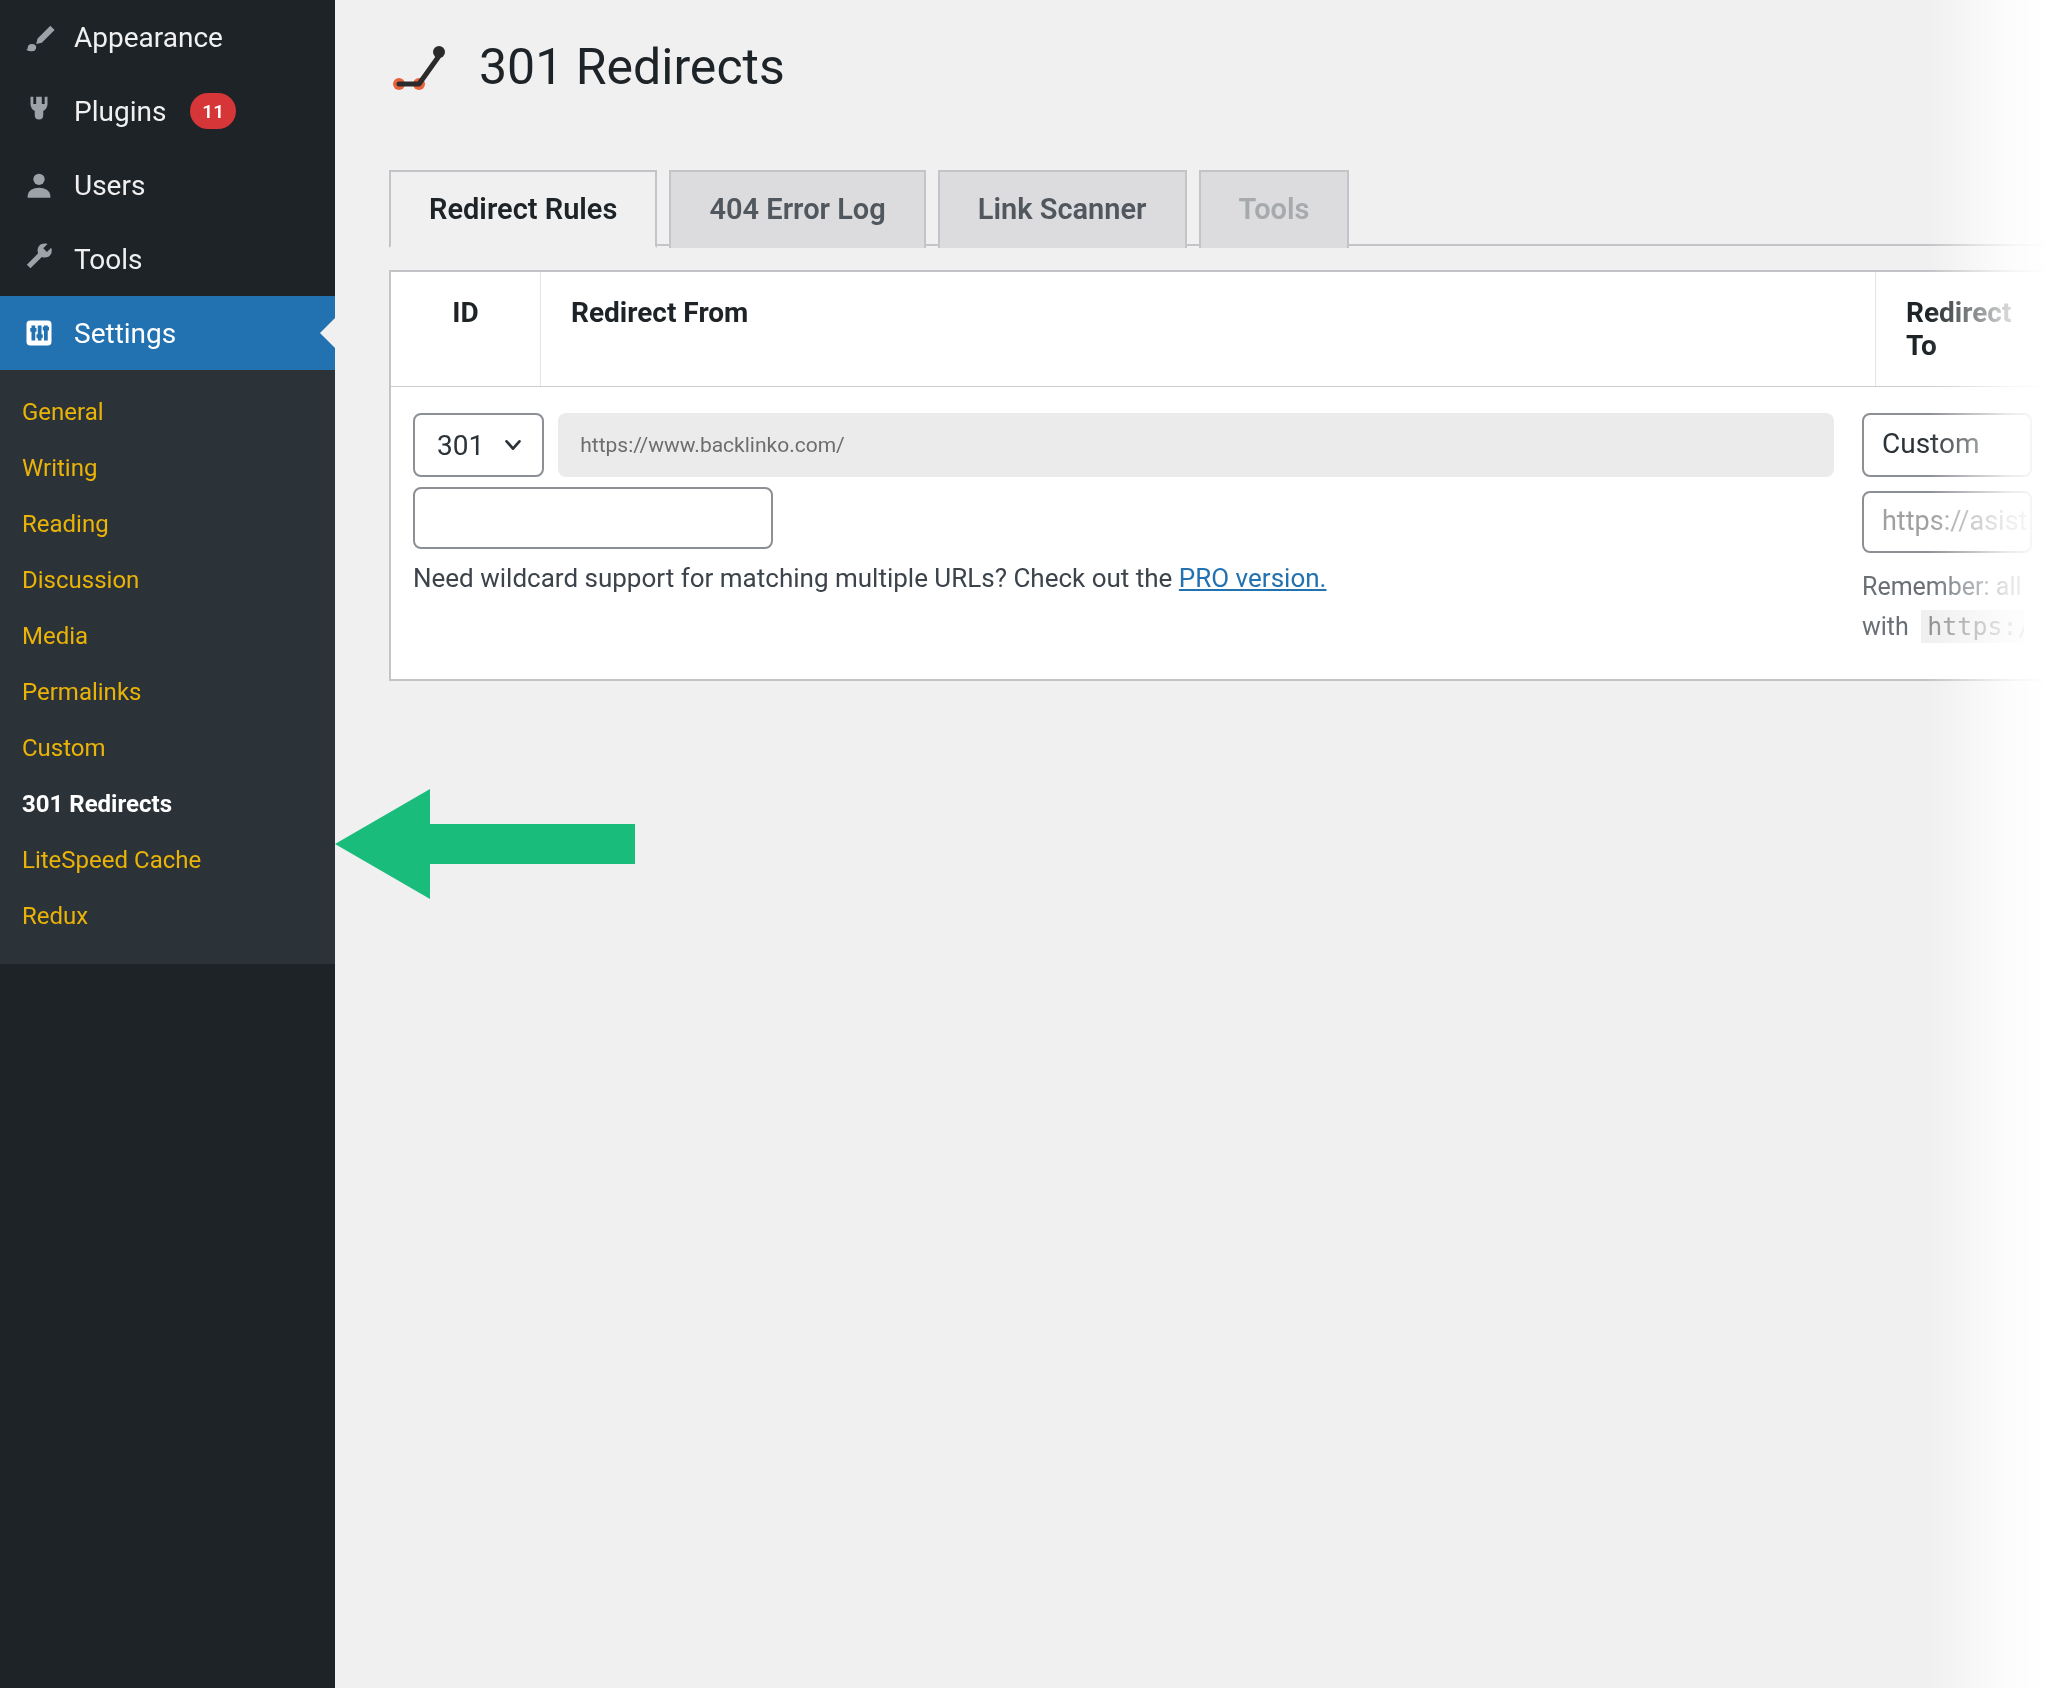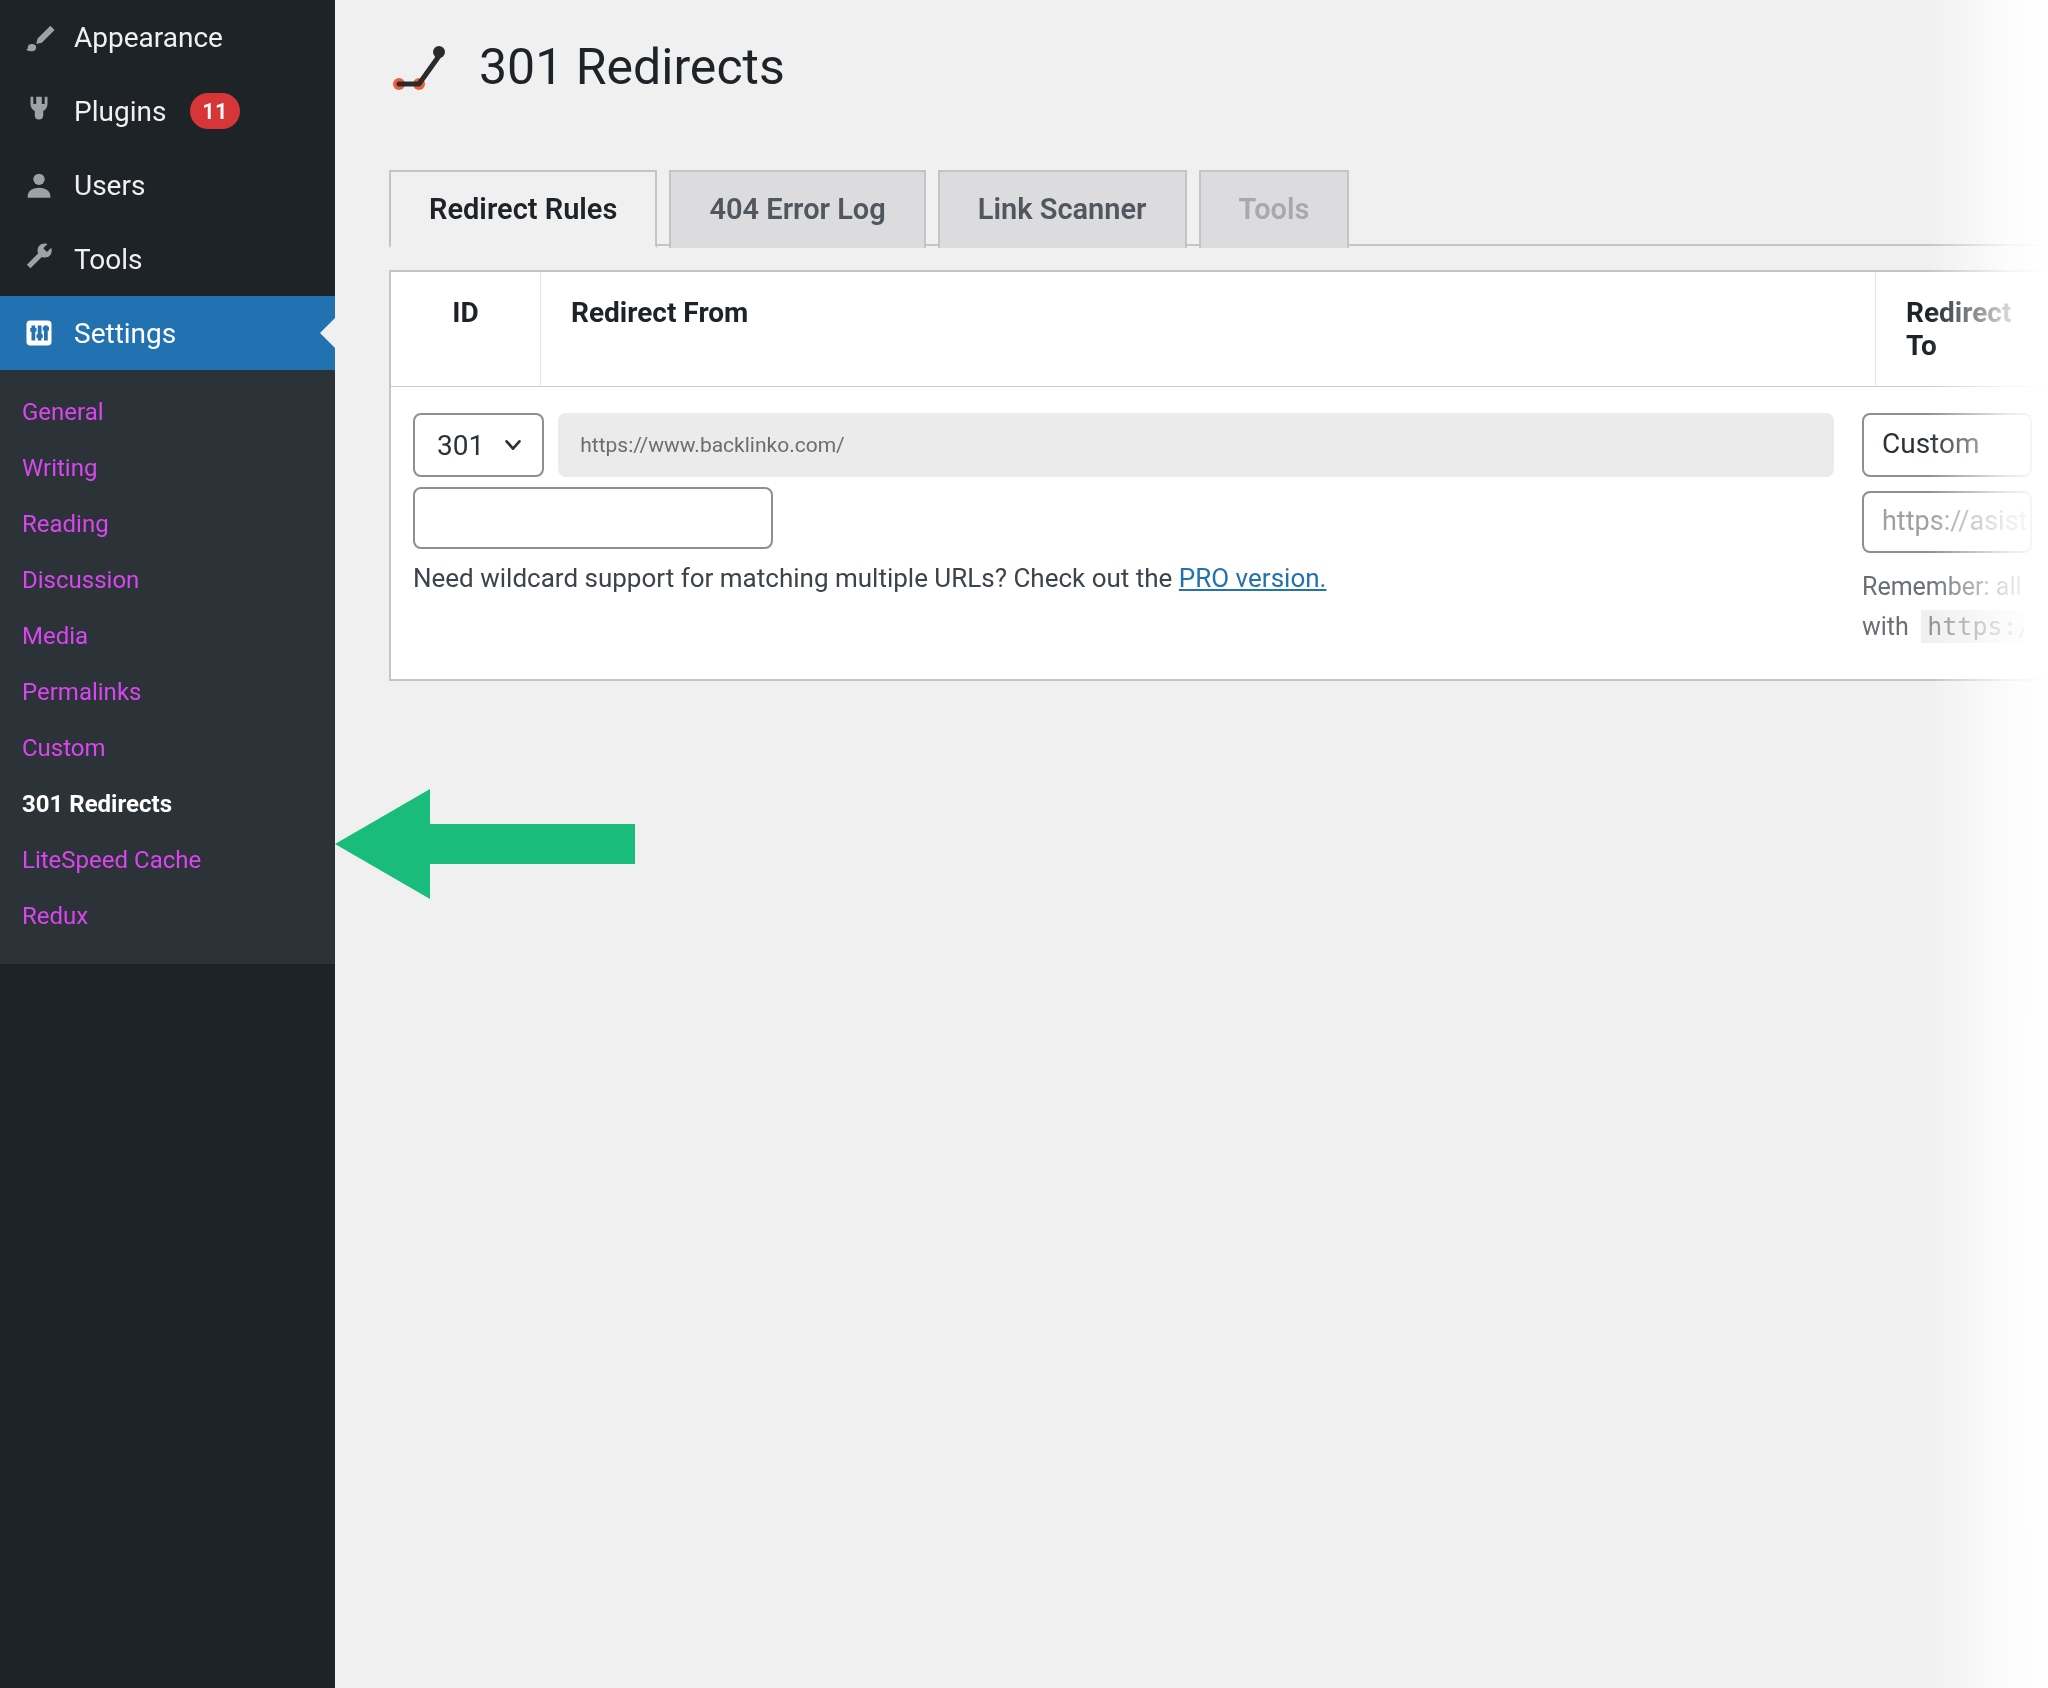--- a/index.html
+++ b/index.html
@@ -61,36 +61,36 @@
     border-bottom: 16px solid transparent;
     border-right: 16px solid #f0f0f1;
   }
   .badge {
     background: #d63638;
     color: #fff;
     border-radius: 18px;
     min-width: 36px;
     height: 36px;
     padding: 0 12px;
-    font-size: 22px;
+    font-size: 19px;
     font-weight: 600;
     display: inline-flex;
     align-items: center;
     justify-content: center;
     margin-left: 6px;
   }
 
   .sub-list {
     padding: 14px 0 20px 0;
     background: #2c3338;
   }
   .sub-item {
     padding: 14px 22px 14px 22px;
     font-size: 24px;
-    color: #d946ef;
+    color: #eab308;
     cursor: pointer;
   }
   .sub-item.current {
     color: #fff;
     font-weight: 700;
   }
 
   
   .main {
     flex: 1;

